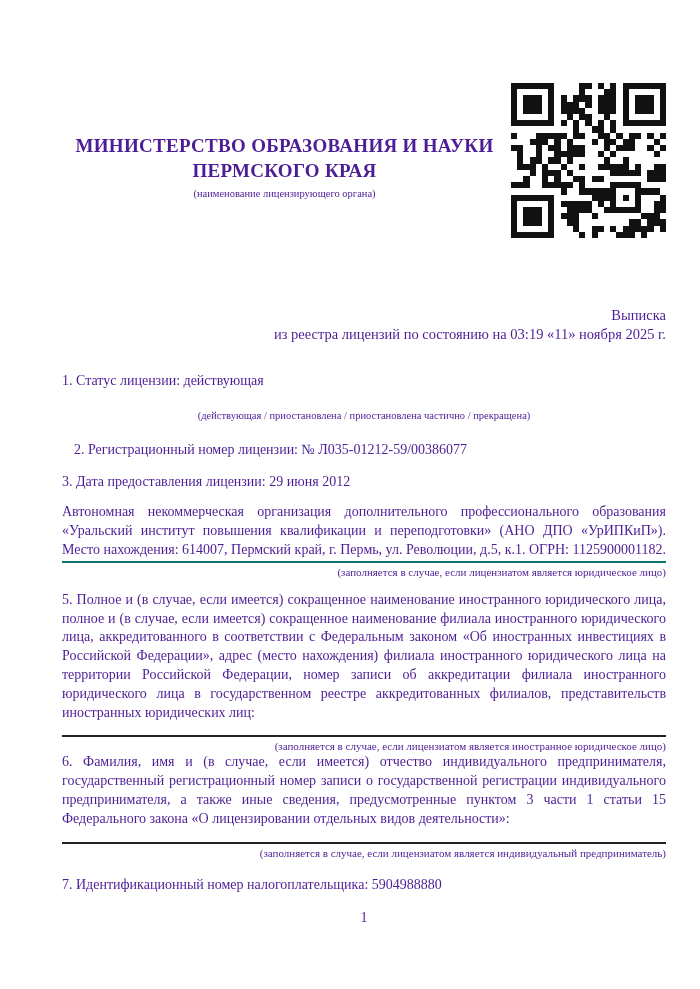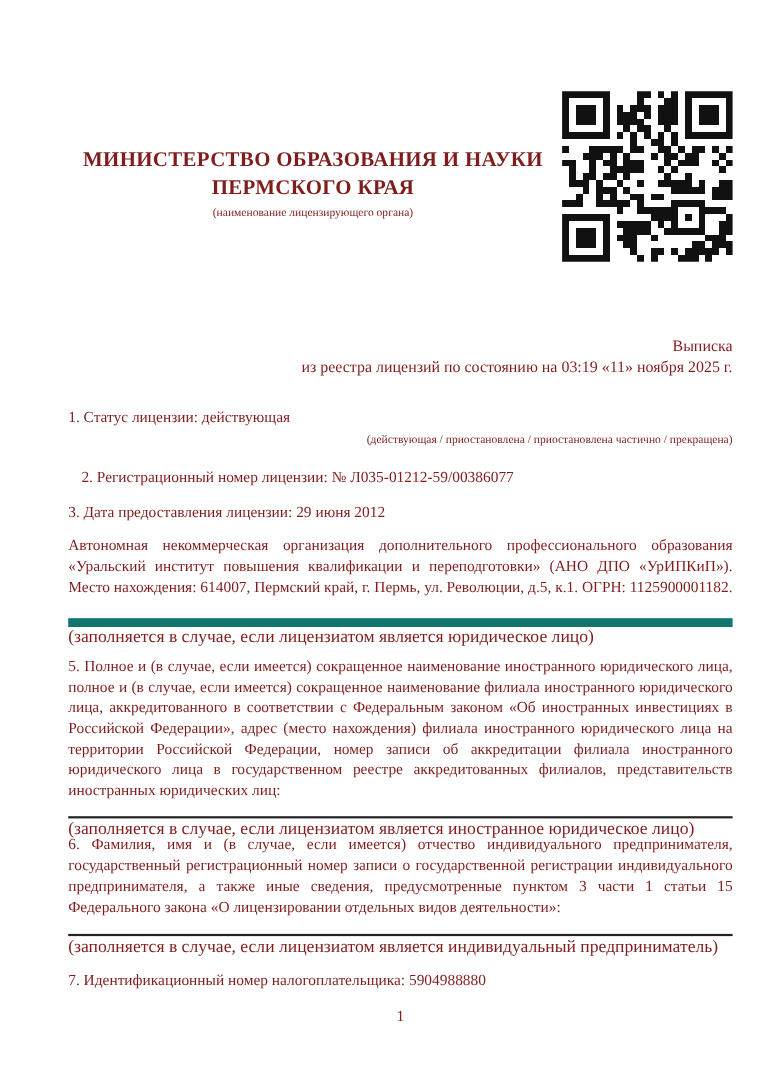--- a/index.html
+++ b/index.html
@@ -5,21 +5,21 @@
   html, body {
     margin: 0;
     padding: 0;
     background: #ffffff;
   }
   .page {
     position: relative;
     width: 700px;
     height: 989px;
     background: #ffffff;
-    color: #7f1d1d;
+    color: #4c1d95;
     font-family: "Liberation Serif", serif;
     overflow: hidden;
     box-sizing: border-box;
   }
   .content {
     box-sizing: border-box;
     padding: 0 34px 0 62px;
   }
   
   .qr {
@@ -56,38 +56,38 @@
   .items {
     font-size: 14px;
     line-height: 18.8px;
   }
   .item-line { white-space: nowrap; }
   .p-just {
     text-align: justify;
     margin: 0;
   }
   .underlined {
-    border-bottom: 8px solid #0f766e;
-    padding-bottom: 17px;
+    border-bottom: 2px solid #0f766e;
+    padding-bottom: 1px;
   }
   .blank-fill {
     height: 13px;
     border-bottom: 2px solid #222222;
   }
   .fill-caption {
-    text-align: left;
-    font-size: 16px;
+    text-align: right;
+    font-size: 11px;
     line-height: 13px;
     margin-top: 3px;
   }
   .status-caption {
-    text-align: right;
+    text-align: center;
     font-size: 10.5px;
     line-height: 13px;
-    margin-top: 3px;
+    margin-top: 18px;
   }
   .mt-item1 { margin-top: 28px; }
   .mt-item2 { margin-top: 19px; margin-left: 12px; }
   .mt-item3 { margin-top: 13px; }
   .mt-item4 { margin-top: 12px; }
   .mt-item5 { margin-top: 12px; }
   .mt-item6 { }
   .mt-item7 { margin-top: 16px; }
   .page-num {
     margin-top: 14px;

